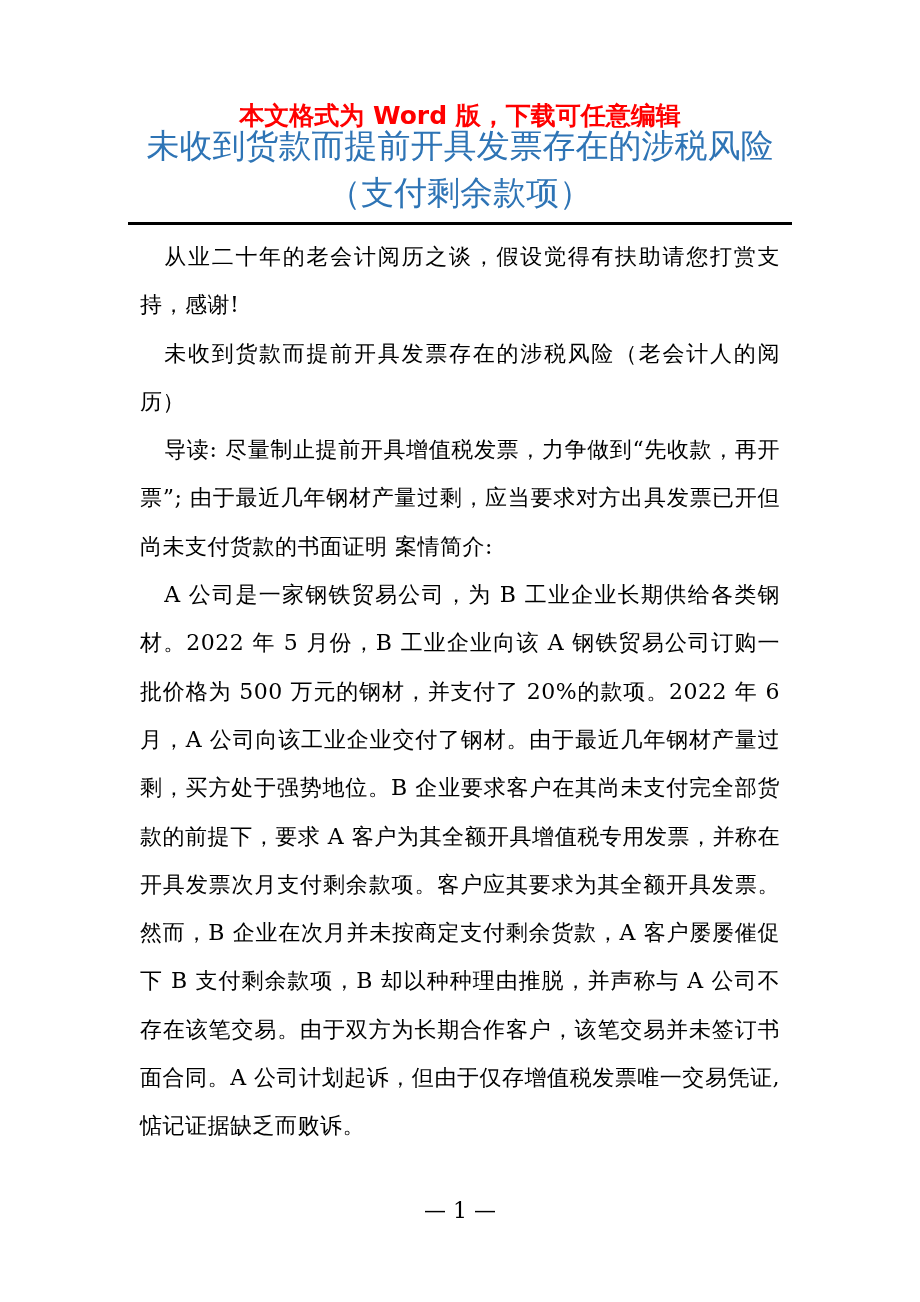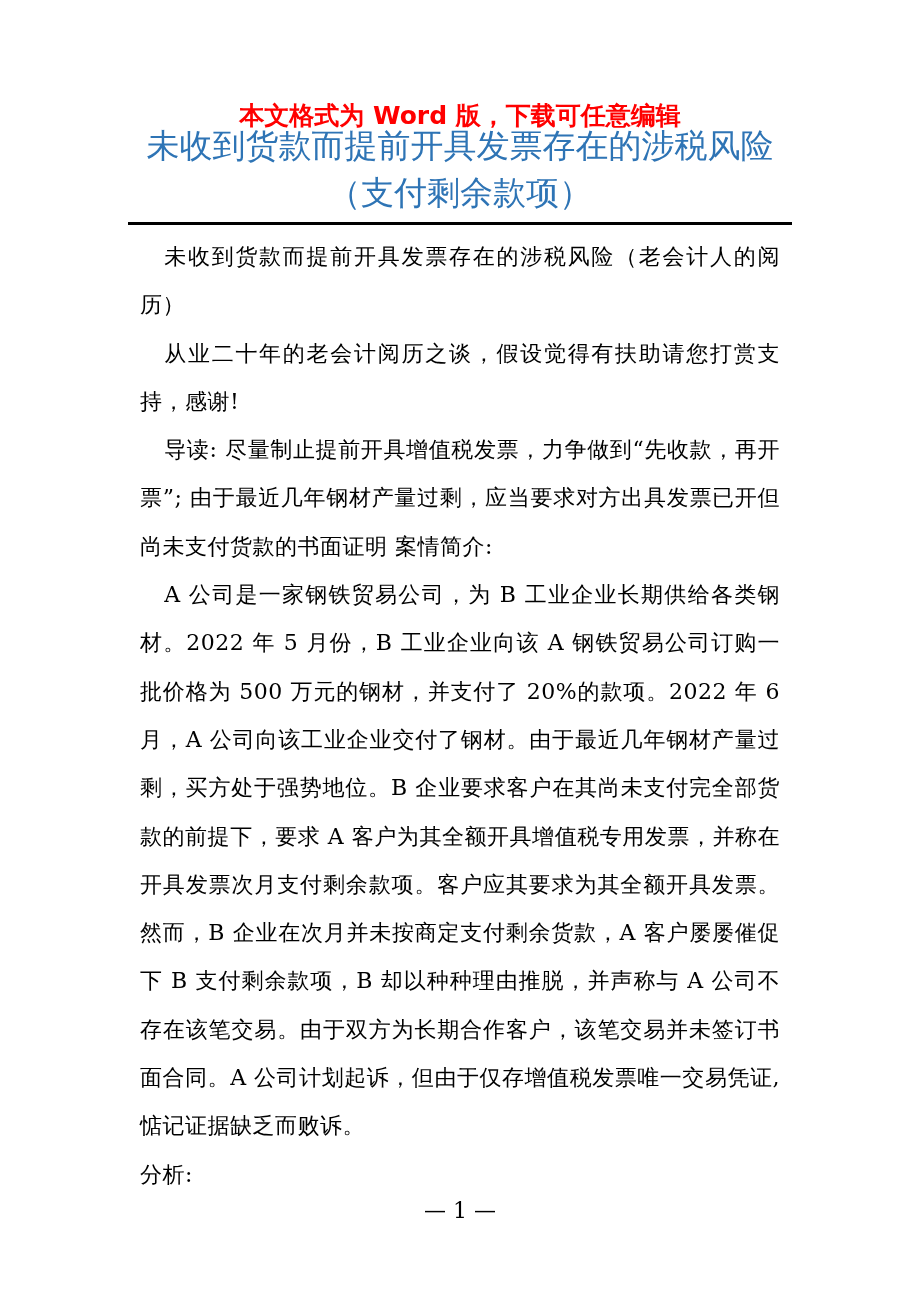--- a/index.html
+++ b/index.html
@@ -76,20 +76,19 @@
     }
   </style>
 </head>
 <body>
 
 <div>
   <div class="banner">本文格式为 Word 版，下载可任意编辑</div>
   <div class="title">未收到货款而提前开具发票存在的涉税风险（支付剩余款项）</div>
   <div class="rule"></div>
   <div class="body-text">
+    <p>从业二十年的老会计阅历之谈，假设觉得有扶助请您打赏支持，感谢!</p>
     <p>未收到货款而提前开具发票存在的涉税风险（老会计人的阅历）</p>
-    <p>从业二十年的老会计阅历之谈，假设觉得有扶助请您打赏支持，感谢!</p>
     <p>导读: 尽量制止提前开具增值税发票，力争做到“先收款，再开票”; 由于最近几年钢材产量过剩，应当要求对方出具发票已开但尚未支付货款的书面证明  案情简介:</p>
     <p>A 公司是一家钢铁贸易公司，为 B 工业企业长期供给各类钢材。2022 年 5 月份，B 工业企业向该 A 钢铁贸易公司订购一批价格为 500 万元的钢材，并支付了 20%的款项。2022 年 6 月，A 公司向该工业企业交付了钢材。由于最近几年钢材产量过剩，买方处于强势地位。B 企业要求客户在其尚未支付完全部货款的前提下，要求 A 客户为其全额开具增值税专用发票，并称在开具发票次月支付剩余款项。客户应其要求为其全额开具发票。然而，B 企业在次月并未按商定支付剩余货款，A 客户屡屡催促下 B 支付剩余款项，B 却以种种理由推脱，并声称与 A 公司不存在该笔交易。由于双方为长期合作客户，该笔交易并未签订书面合同。A 公司计划起诉，但由于仅存增值税发票唯一交易凭证,惦记证据缺乏而败诉。</p>
-    <p class="no-indent">分析:</p>
   </div>
   <div class="page-number">— 1 —</div>
 </div>
 
 </body></html>

